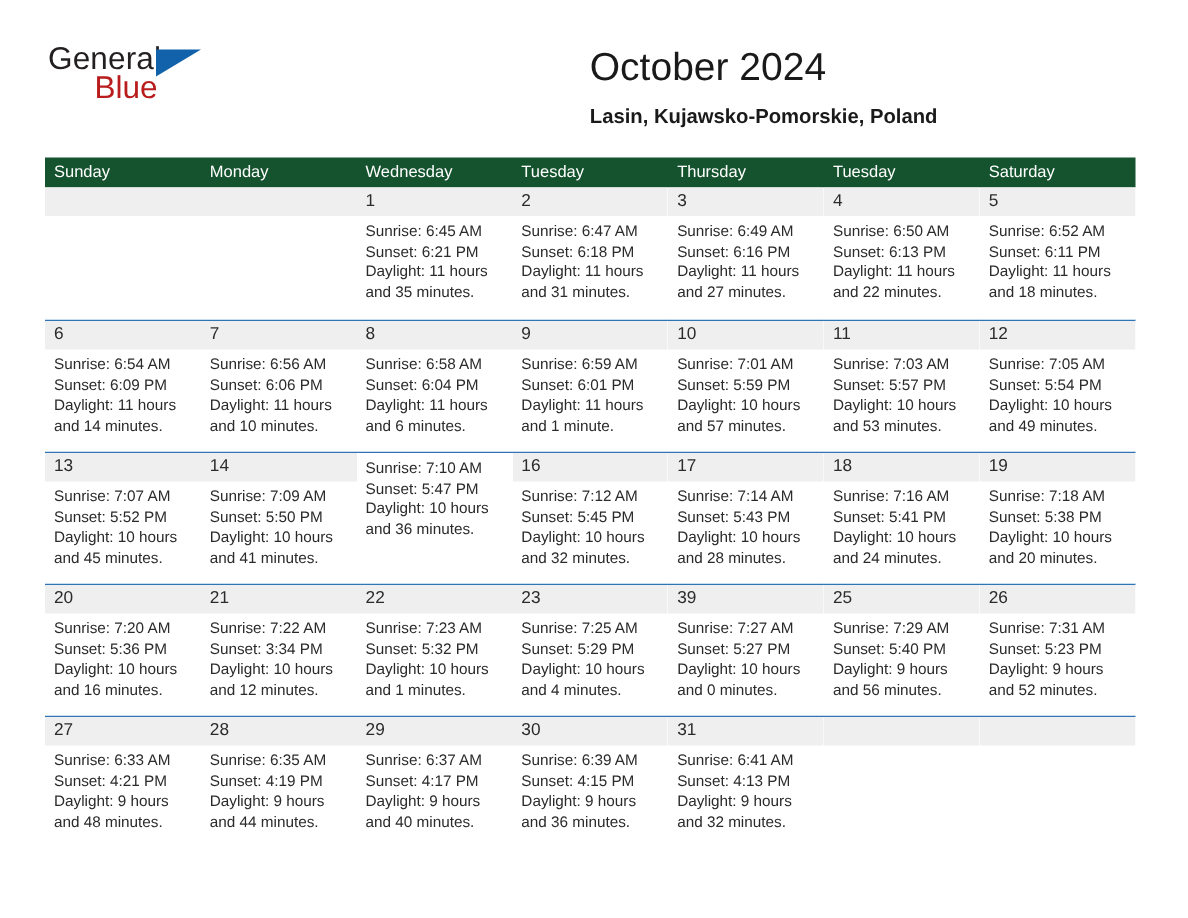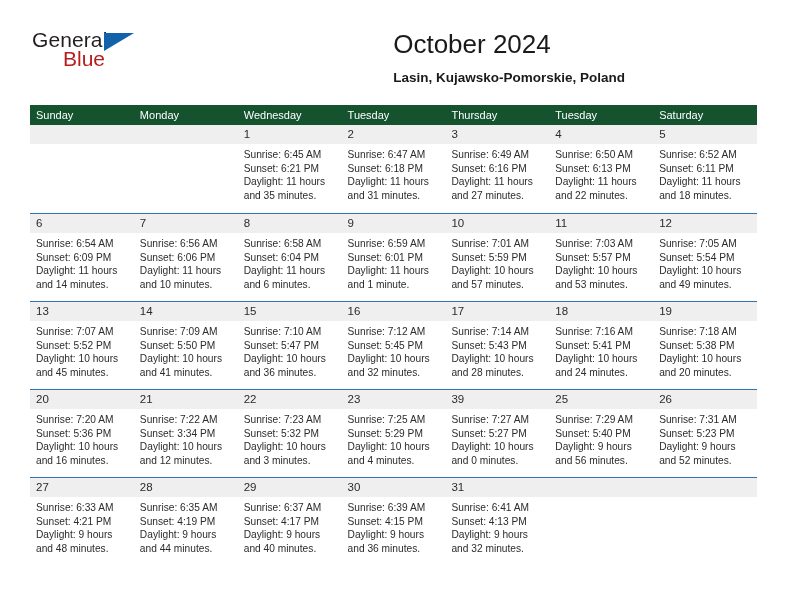--- a/index.html
+++ b/index.html
@@ -303,21 +303,20 @@
           <div class="day">
             <div class="day-num-band">14</div>
             <div class="day-info">
               <div>Sunrise: 7:09 AM</div>
               <div>Sunset: 5:50 PM</div>
               <div>Daylight: 10 hours</div>
               <div>and 41 minutes.</div>
             </div>
           </div>
           <div class="day">
-            <div class="day-num-band">15</div>
             <div class="day-info">
               <div>Sunrise: 7:10 AM</div>
               <div>Sunset: 5:47 PM</div>
               <div>Daylight: 10 hours</div>
               <div>and 36 minutes.</div>
             </div>
           </div>
           <div class="day">
             <div class="day-num-band">16</div>
             <div class="day-info">
@@ -373,21 +372,21 @@
               <div>Daylight: 10 hours</div>
               <div>and 12 minutes.</div>
             </div>
           </div>
           <div class="day">
             <div class="day-num-band">22</div>
             <div class="day-info">
               <div>Sunrise: 7:23 AM</div>
               <div>Sunset: 5:32 PM</div>
               <div>Daylight: 10 hours</div>
-              <div>and 3 minutes.</div>
+              <div>and 1 minutes.</div>
             </div>
           </div>
           <div class="day">
             <div class="day-num-band">23</div>
             <div class="day-info">
               <div>Sunrise: 7:25 AM</div>
               <div>Sunset: 5:29 PM</div>
               <div>Daylight: 10 hours</div>
               <div>and 4 minutes.</div>
             </div>

